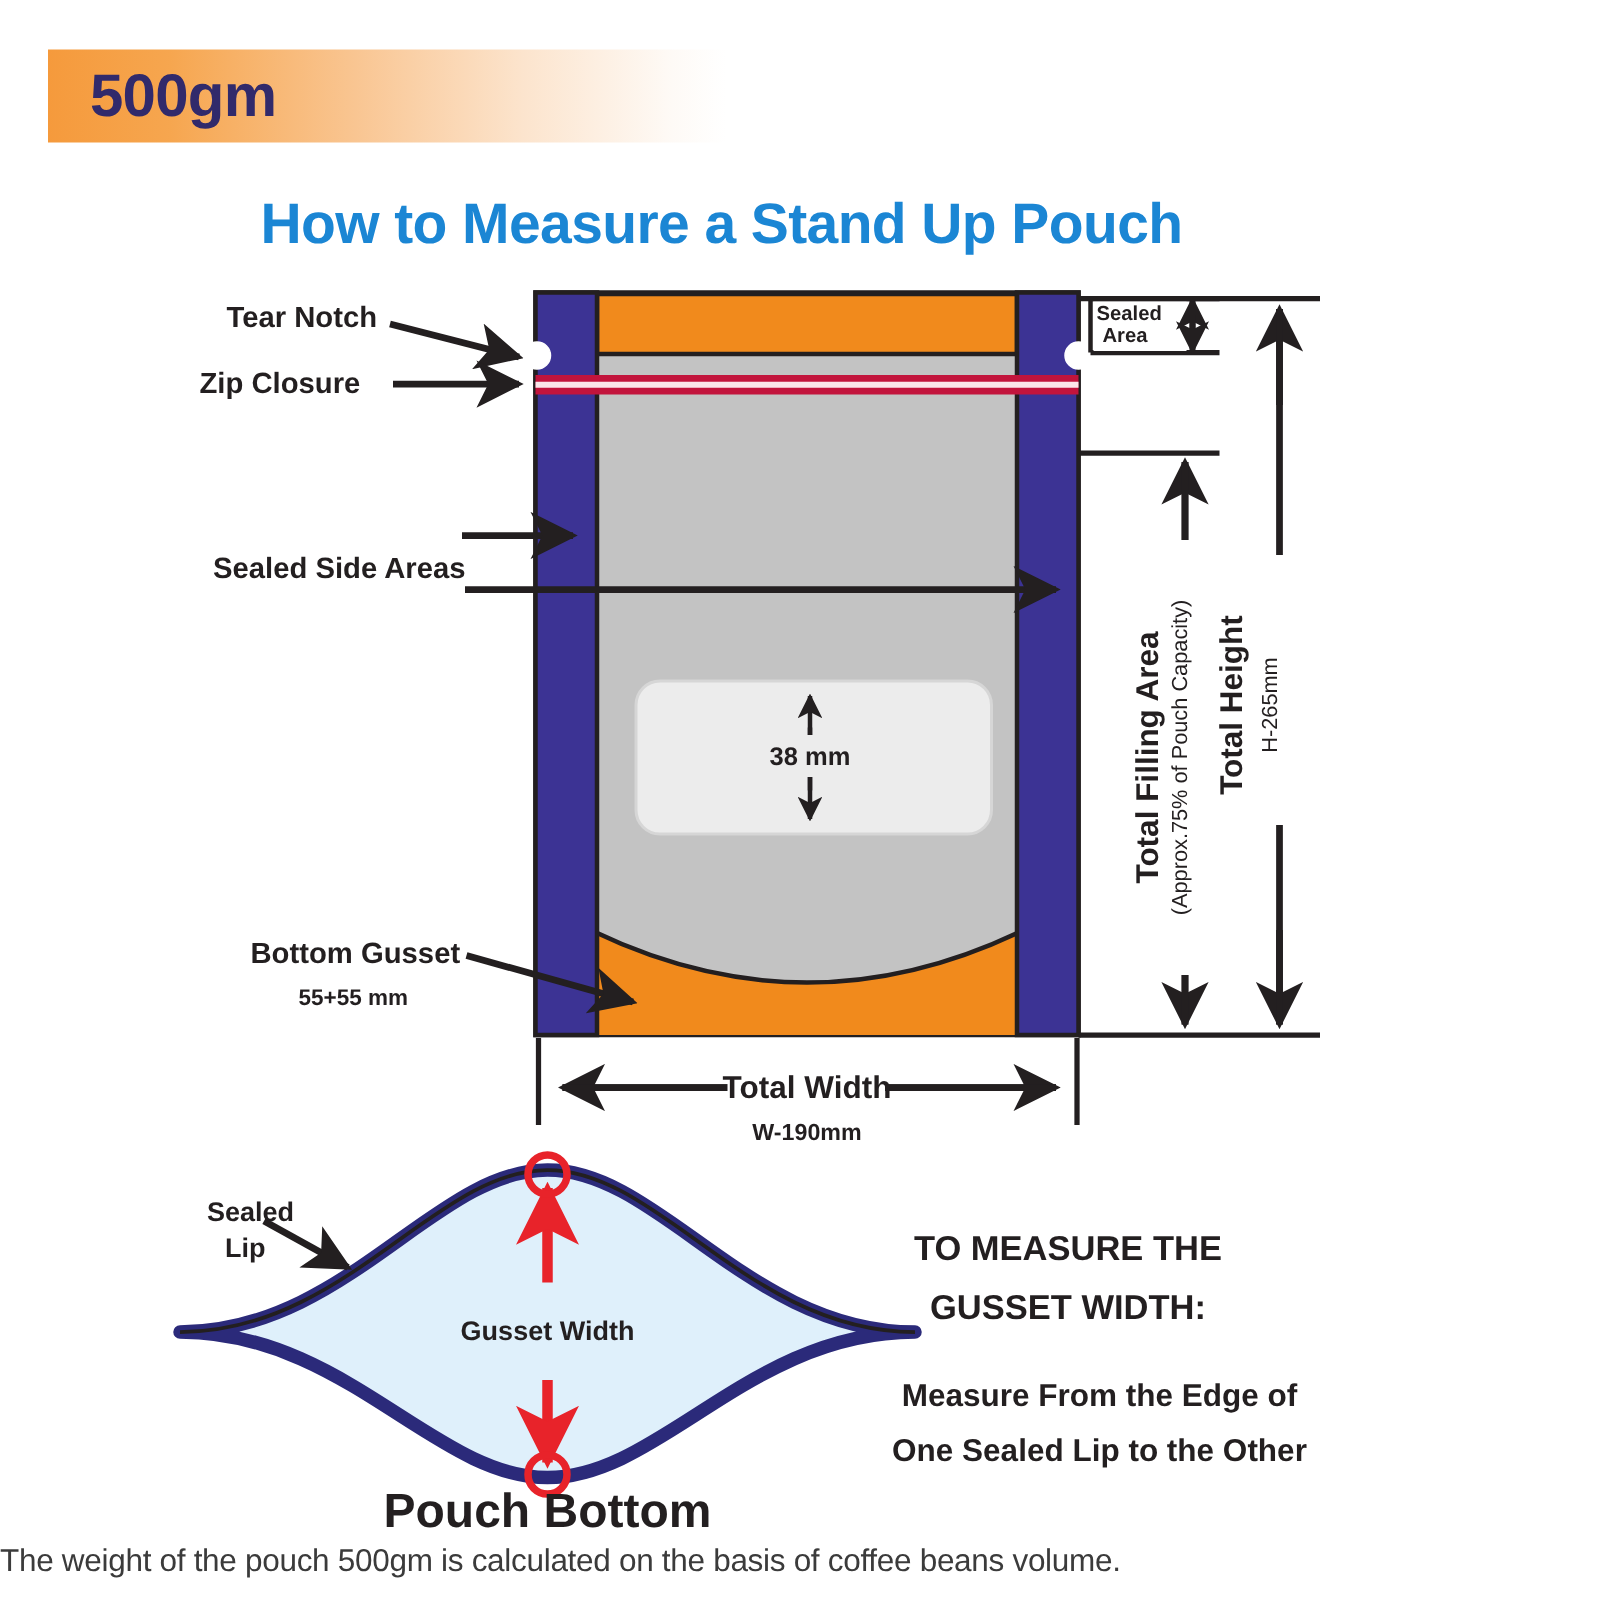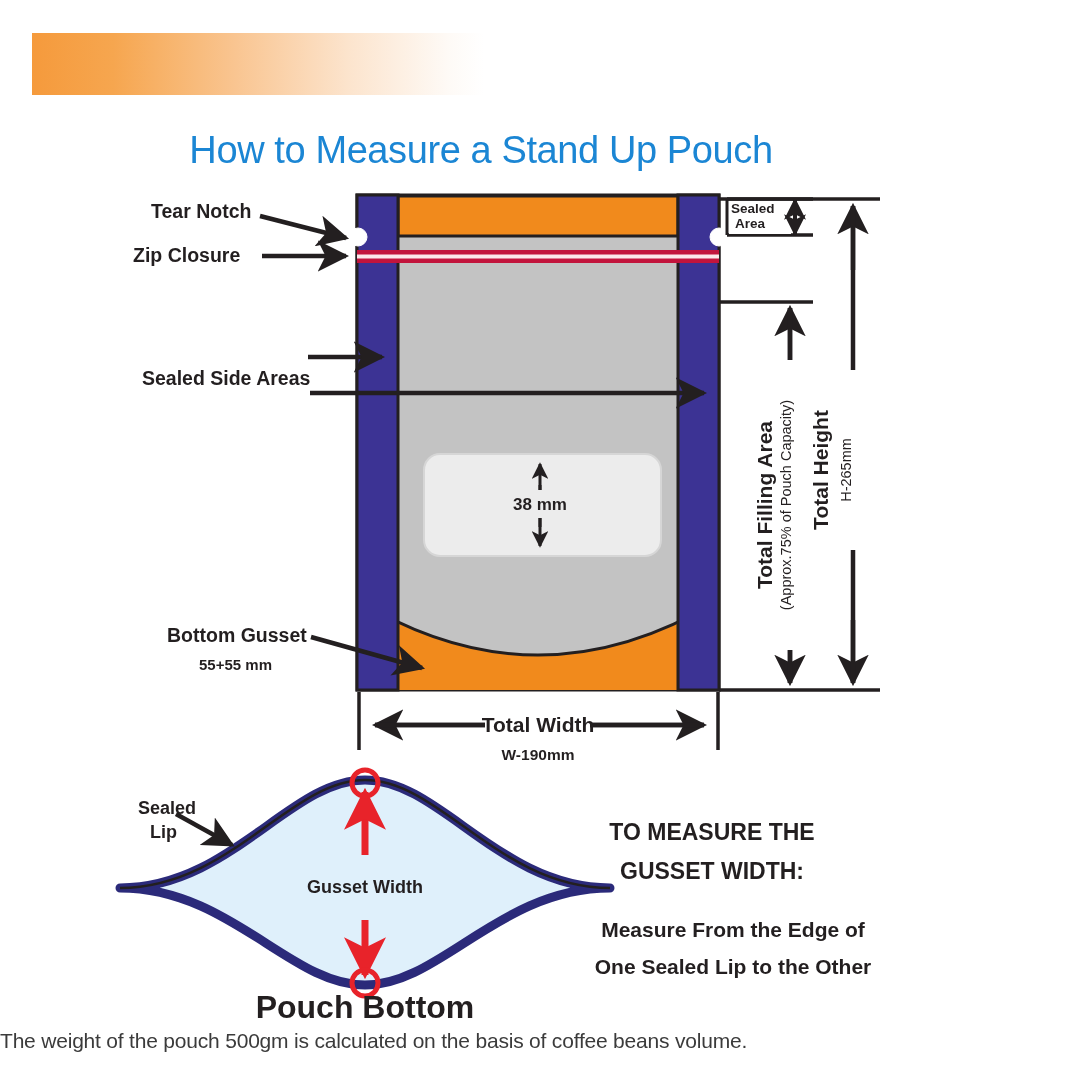--- a/index.html
+++ b/index.html
@@ -39,21 +39,21 @@
     letter-spacing: -0.5px;
     line-height: 46px;
   }
   .title {
     position: absolute;
     left: 0;
     top: 129px;
     width: 962px;
     text-align: center;
     font-size: 38px;
-    font-weight: normal;
+    font-weight: bold;
     color: #1b86d4;
     letter-spacing: -0.4px;
   }
   .footer {
     position: absolute;
     left: 0;
     top: 1029px;
     width: 1080px;
     text-align: left;
     font-size: 21px;
@@ -66,20 +66,21 @@
     fill: #231f20;
   }
   .lbl-bold { font-weight: bold; }
 </style>
 </head>
 <body>
 
 <div id="stage">
 
   <div class="banner"></div>
+  <div class="banner-text">500gm</div>
   <div class="title">How to Measure a Stand Up Pouch</div>
 
   <svg width="1080" height="880" viewBox="0 0 1080 880" style="position:absolute;left:0;top:180px;">
     <defs>
       <marker id="arrHead" viewBox="0 0 10 10" refX="9" refY="5" markerWidth="7" markerHeight="7" orient="auto-start-reverse">
         <path d="M 0 0 L 10 5 L 0 10 L 2.5 5 z" fill="#231f20"></path>
       </marker>
       <marker id="arrHeadRed" viewBox="0 0 10 10" refX="9" refY="5" markerWidth="6" markerHeight="6" orient="auto-start-reverse">
         <path d="M 0 0 L 10 5 L 0 10 L 2.5 5 z" fill="#e8232a"></path>
       </marker>

